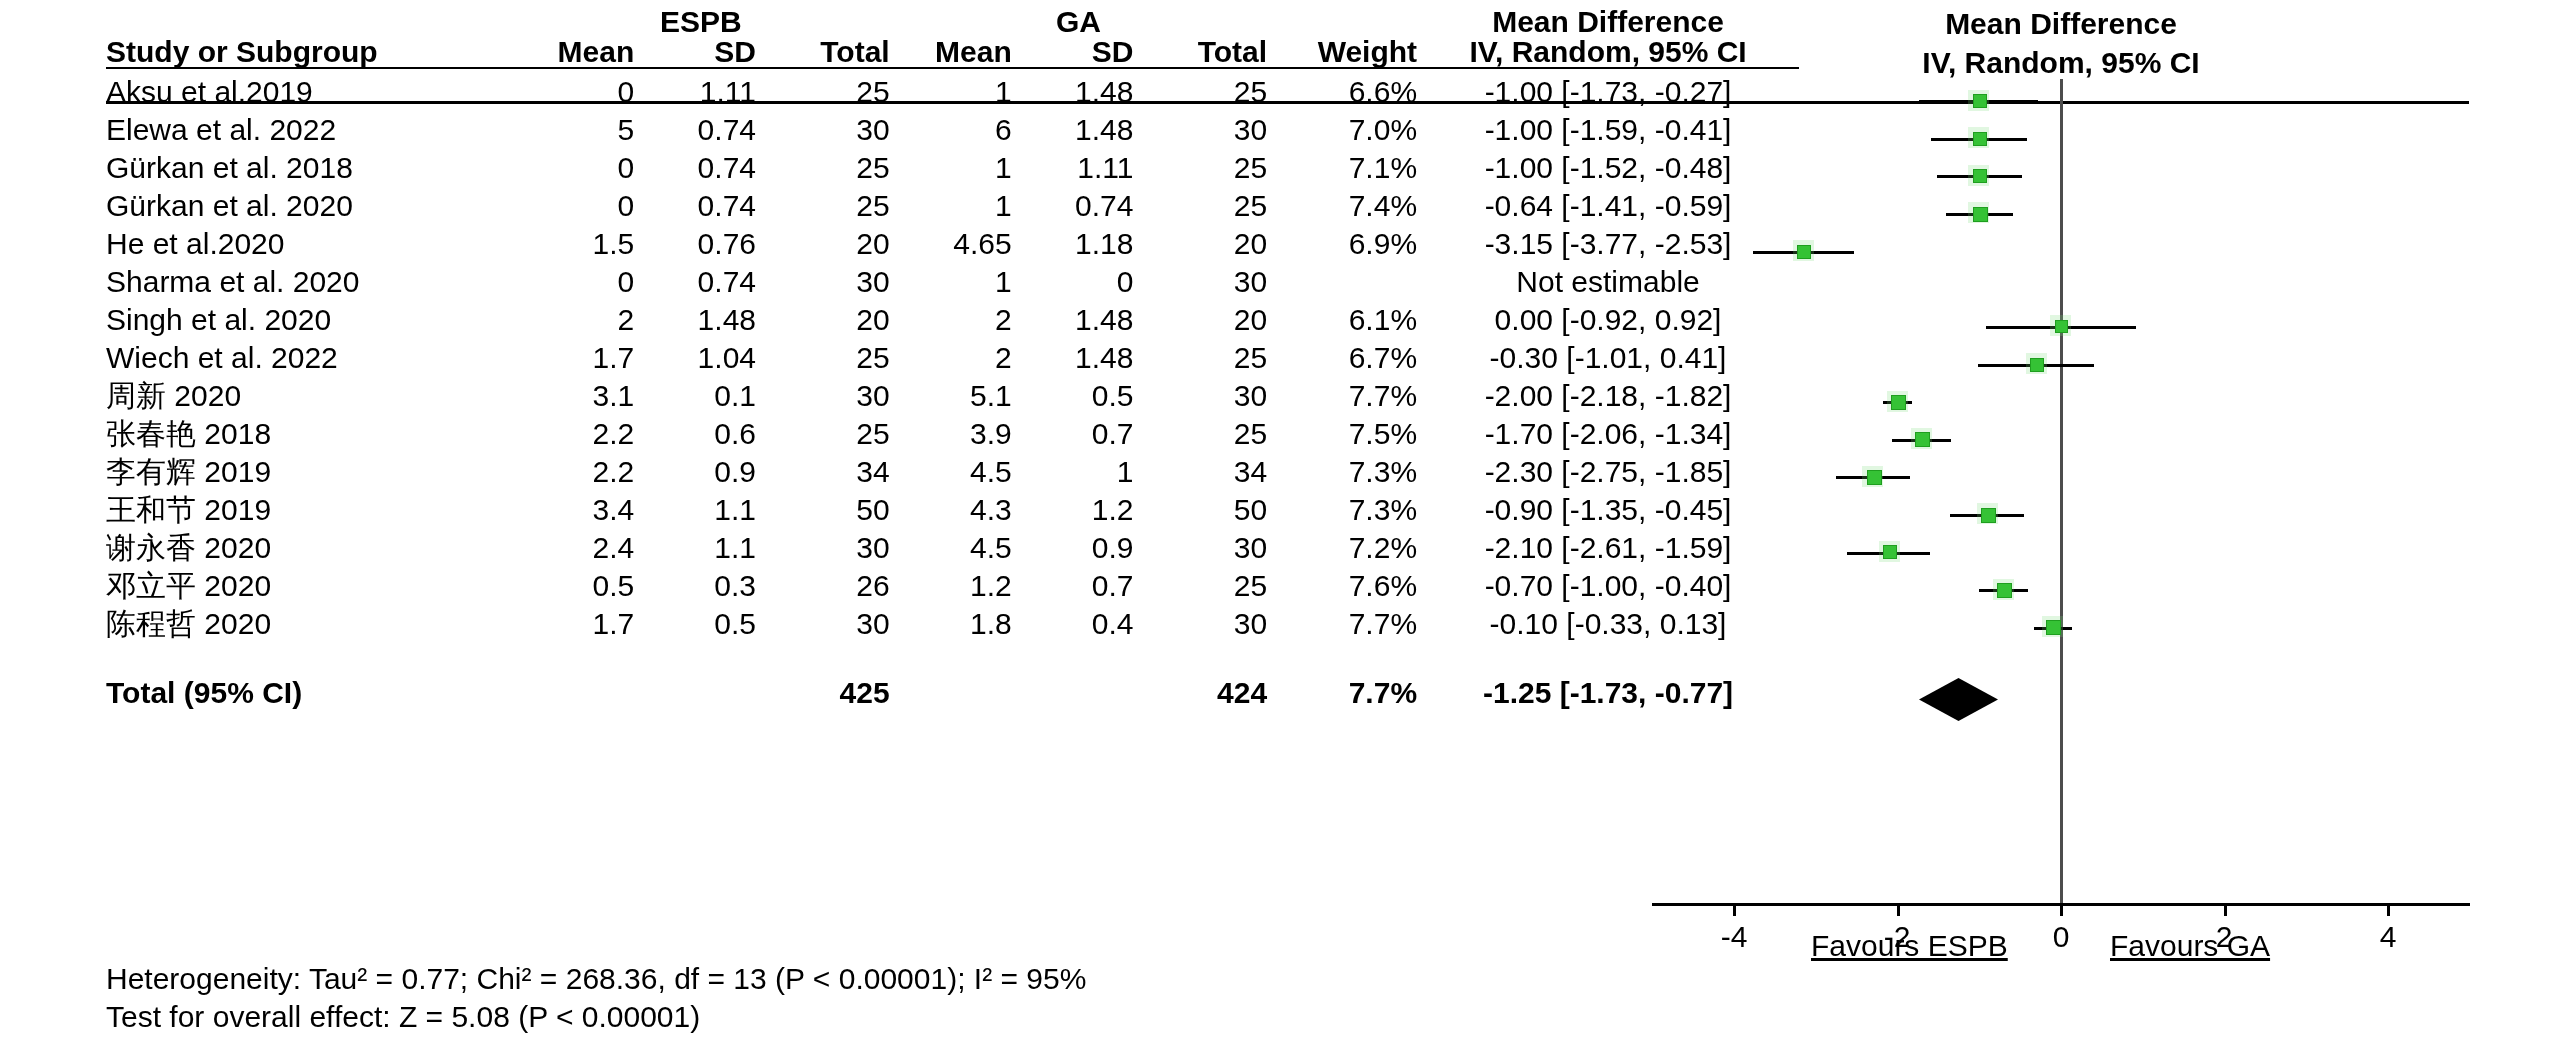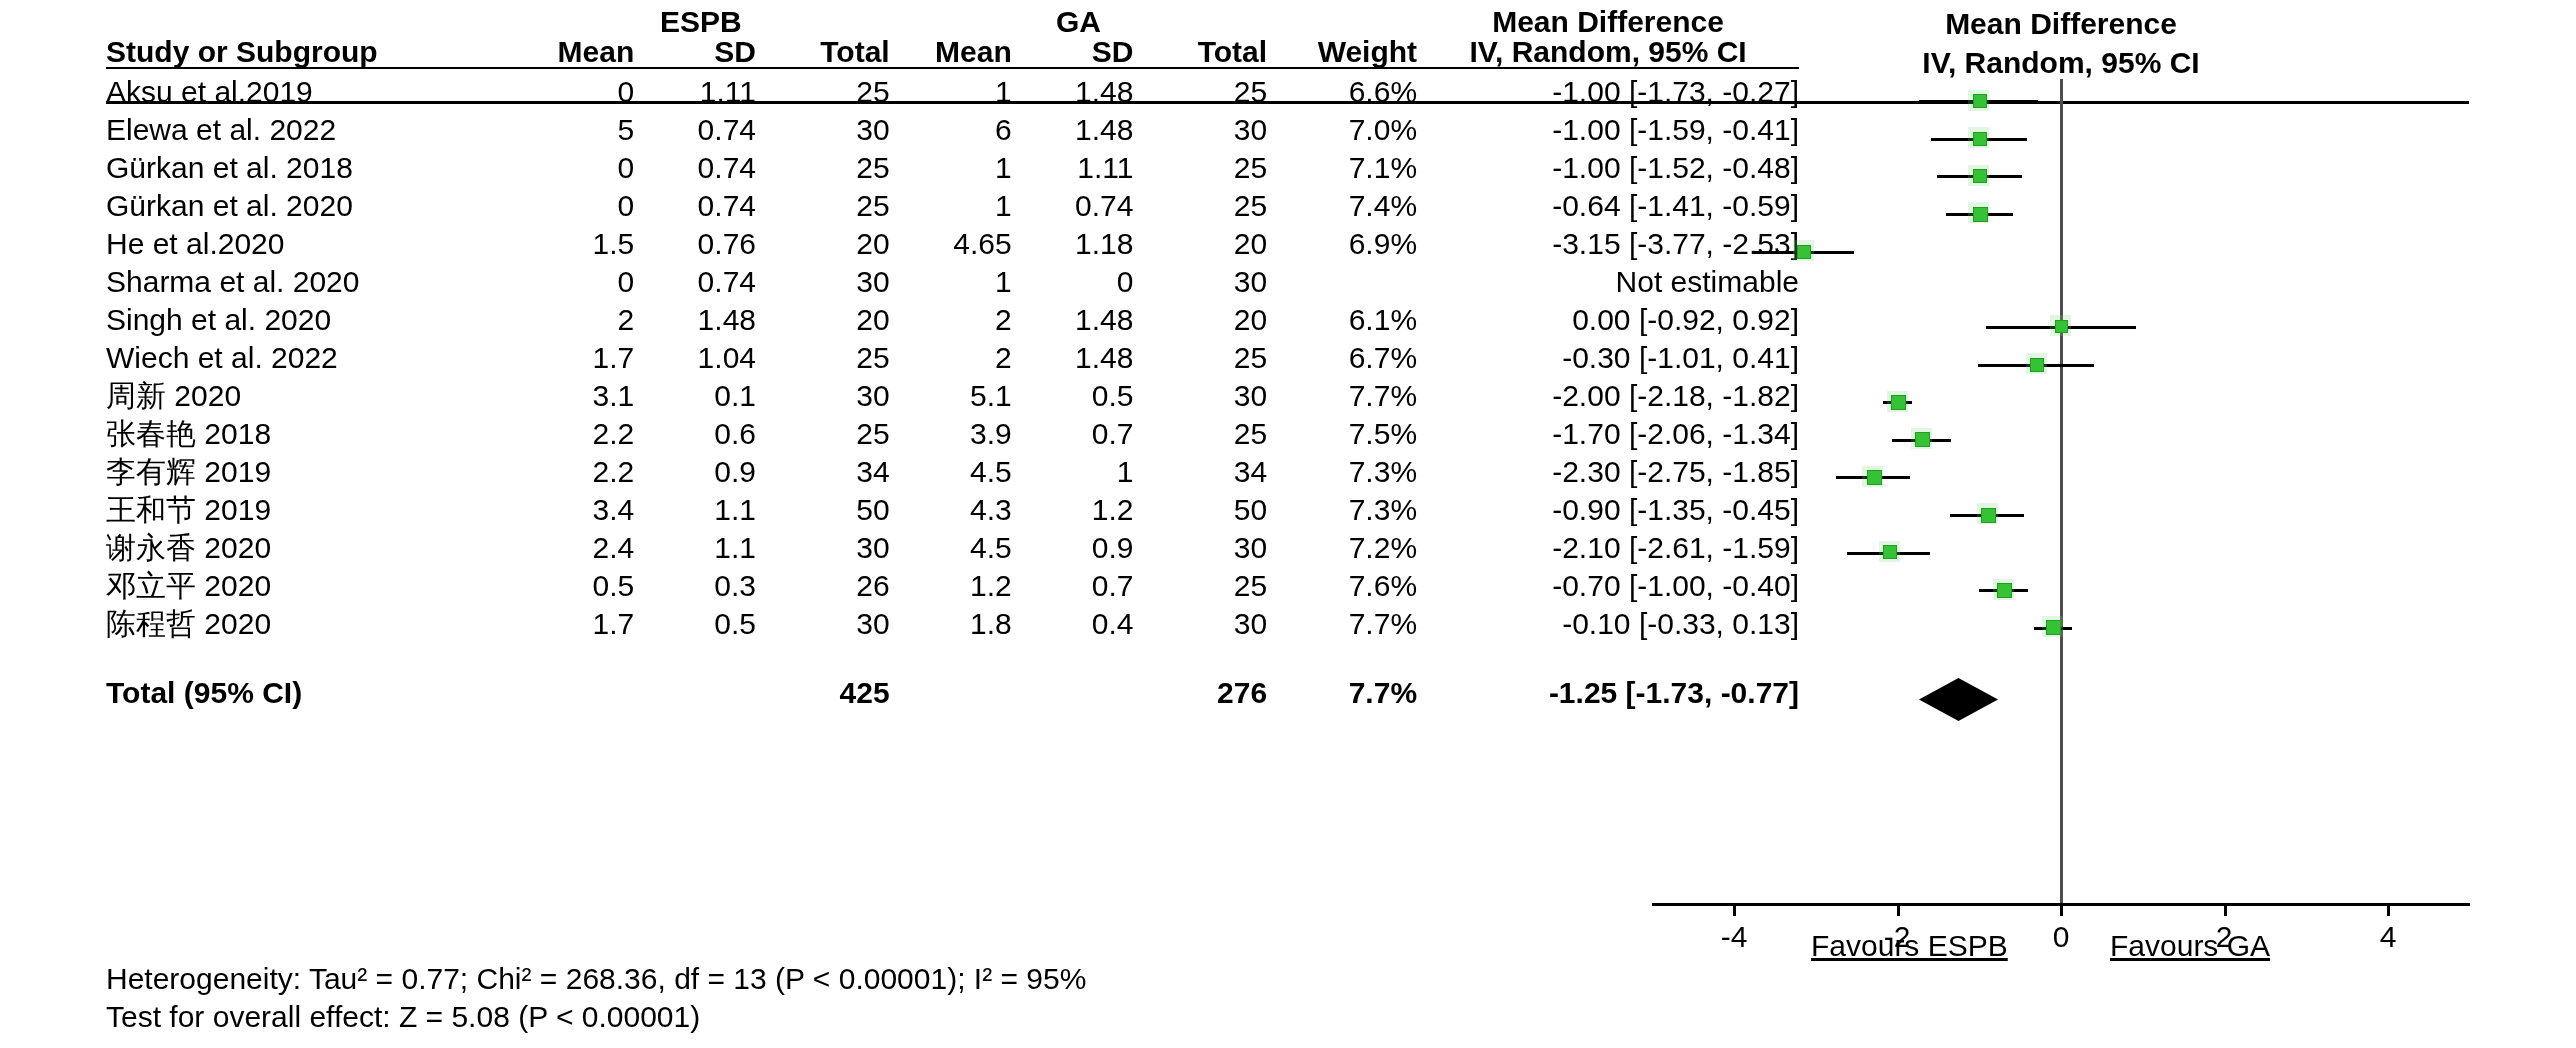--- a/index.html
+++ b/index.html
@@ -36,21 +36,21 @@
     padding: 0;
     white-space: nowrap;
     vertical-align: bottom;
   }
 
   
   .c-study  { width: 409px; text-align: left;  padding-right: 8.2px;}
   .c-num    { width: 123px; text-align: right; padding-right: 18px;}
   .c-total  { width: 135px; text-align: right; padding-right: 18px;}
   .c-weight { width: 151px; text-align: right; padding-right: 21px;}
-  .c-md     { width: 384px; text-align: right; padding-right: 6.5px;}
+  .c-md     { width: 384px; text-align: center; padding-right: 6.5px;}
 
   .grp-head {
     text-align: center;
     font-weight: bold;
     font-size: 30px;
     padding-bottom: 4.9px;
   }
   .sub-head {
     font-weight: bold;
     font-size: 30px;
@@ -354,21 +354,21 @@
           <tr class="spacer">
             <td colspan="9"></td>
           </tr>
           <tr class="total-row">
             <td class="c-study">Total (95% CI)</td>
             <td class="c-num"></td>
             <td class="c-num"></td>
             <td class="c-total">425</td>
             <td class="c-num"></td>
             <td class="c-num"></td>
-            <td class="c-total">276</td>
+            <td class="c-total">424</td>
             <td class="c-weight">7.7%</td>
             <td class="c-md">-1.25 [-1.73, -0.77]</td>
           </tr>
         </tbody>
     </table>
   </div>
 
   <div class="footer-lines">
     <div>Heterogeneity: Tau² = 0.77; Chi² = 268.36, df = 13 (P &lt; 0.00001); I² = 95%</div>
     <div>Test for overall effect: Z = 5.08 (P &lt; 0.00001)</div>

